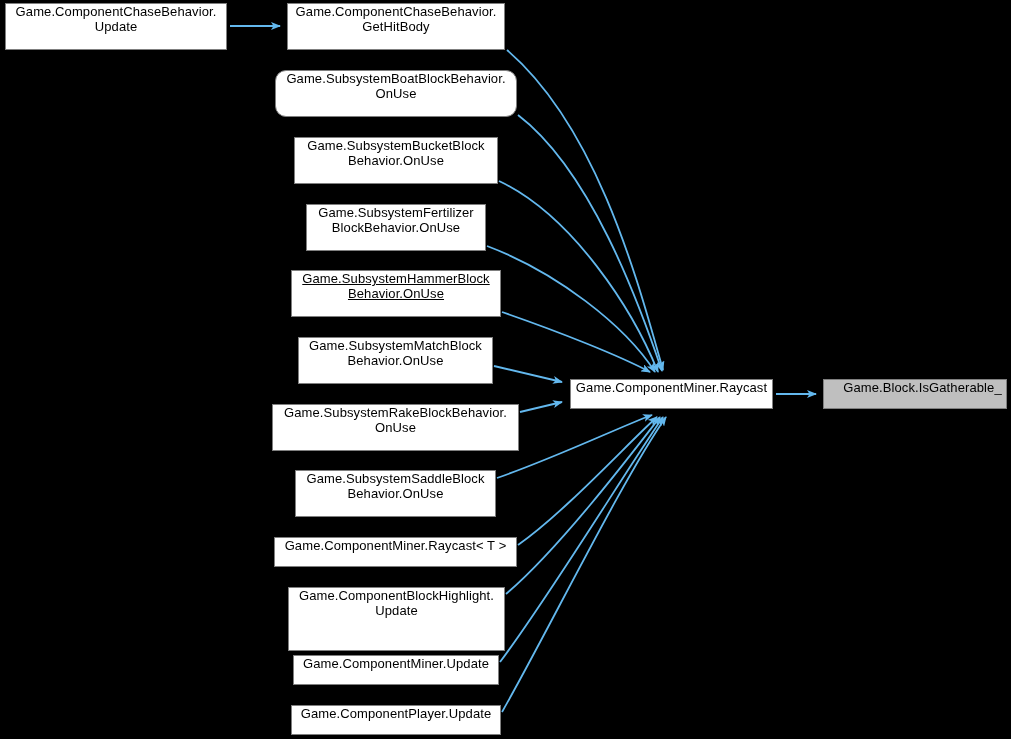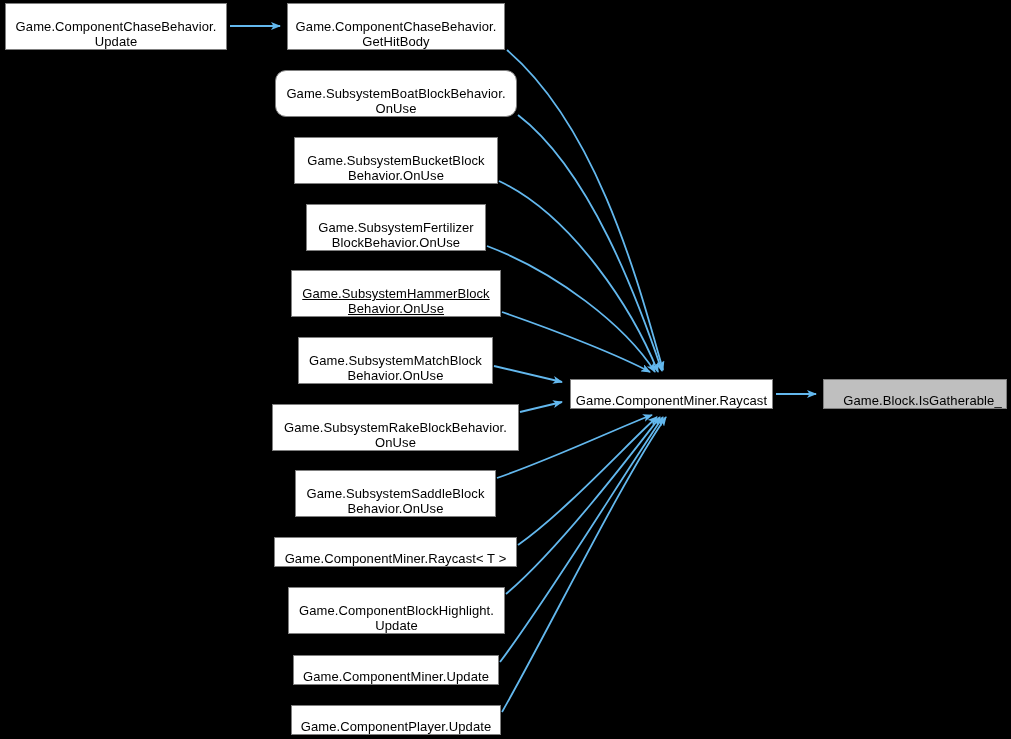--- a/index.html
+++ b/index.html
@@ -23,21 +23,21 @@
     width: 1011px;
     height: 739px;
     pointer-events: none;
   }
   .gnode {
     position: absolute;
     box-sizing: border-box;
     background: #ffffff;
     border: 1px solid #7f7f7f;
     display: flex;
-    align-items: flex-end;
+    align-items: flex-start;
     justify-content: center;
     text-align: center;
     color: #000000;
     font-size: 13px;
     line-height: 15px;
     letter-spacing: 0.1px;
     padding: 0 3px;
     z-index: 5;
     white-space: pre-line;
   }
@@ -92,21 +92,21 @@
 BlockBehavior.OnUse</span></div>
       <div class="gnode" style="left: 291px; top: 270px; width: 210px; height: 47px; text-decoration: underline;"><span>Game.SubsystemHammerBlock
 Behavior.OnUse</span></div>
       <div class="gnode" style="left: 298px; top: 337px; width: 195px; height: 47px;"><span>Game.SubsystemMatchBlock
 Behavior.OnUse</span></div>
       <div class="gnode" style="left: 272px; top: 404px; width: 247px; height: 47px;"><span>Game.SubsystemRakeBlockBehavior.
 OnUse</span></div>
       <div class="gnode" style="left: 295px; top: 470px; width: 201px; height: 47px;"><span>Game.SubsystemSaddleBlock
 Behavior.OnUse</span></div>
       <div class="gnode" style="left: 274px; top: 537px; width: 243px; height: 30px;"><span>Game.ComponentMiner.Raycast&lt; T &gt;</span></div>
-      <div class="gnode" style="left: 288px; top: 587px; width: 217px; height: 47px;"><span>Game.ComponentBlockHighlight.
+      <div class="gnode" style="left: 288px; top: 587px; width: 217px; height: 64px;"><span>Game.ComponentBlockHighlight.
 Update</span></div>
       <div class="gnode" style="left: 293px; top: 655px; width: 206px; height: 30px;"><span>Game.ComponentMiner.Update</span></div>
       <div class="gnode" style="left: 291px; top: 705px; width: 210px; height: 30px;"><span>Game.ComponentPlayer.Update</span></div>
       <div class="gnode" style="left: 570px; top: 379px; width: 203px; height: 30px;"><span>Game.ComponentMiner.Raycast</span></div>
       <div class="gnode highlight" style="left: 823px; top: 379px; width: 184px; height: 30px; padding-left: 18px;"><span>Game.Block.IsGatherable_</span></div>
     </div>
 
 </div>
 
 </body></html>

